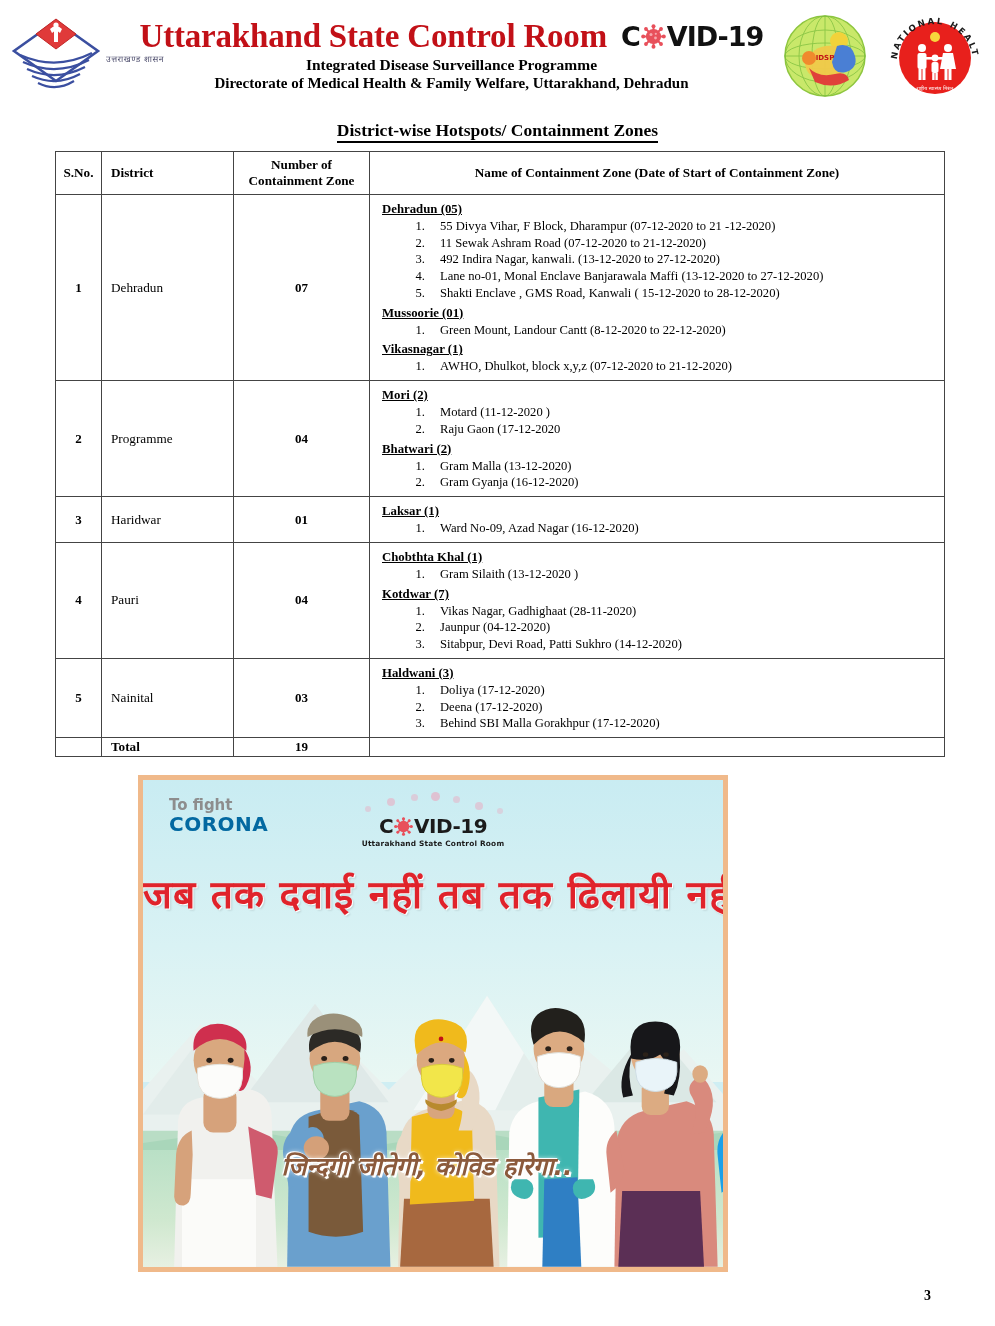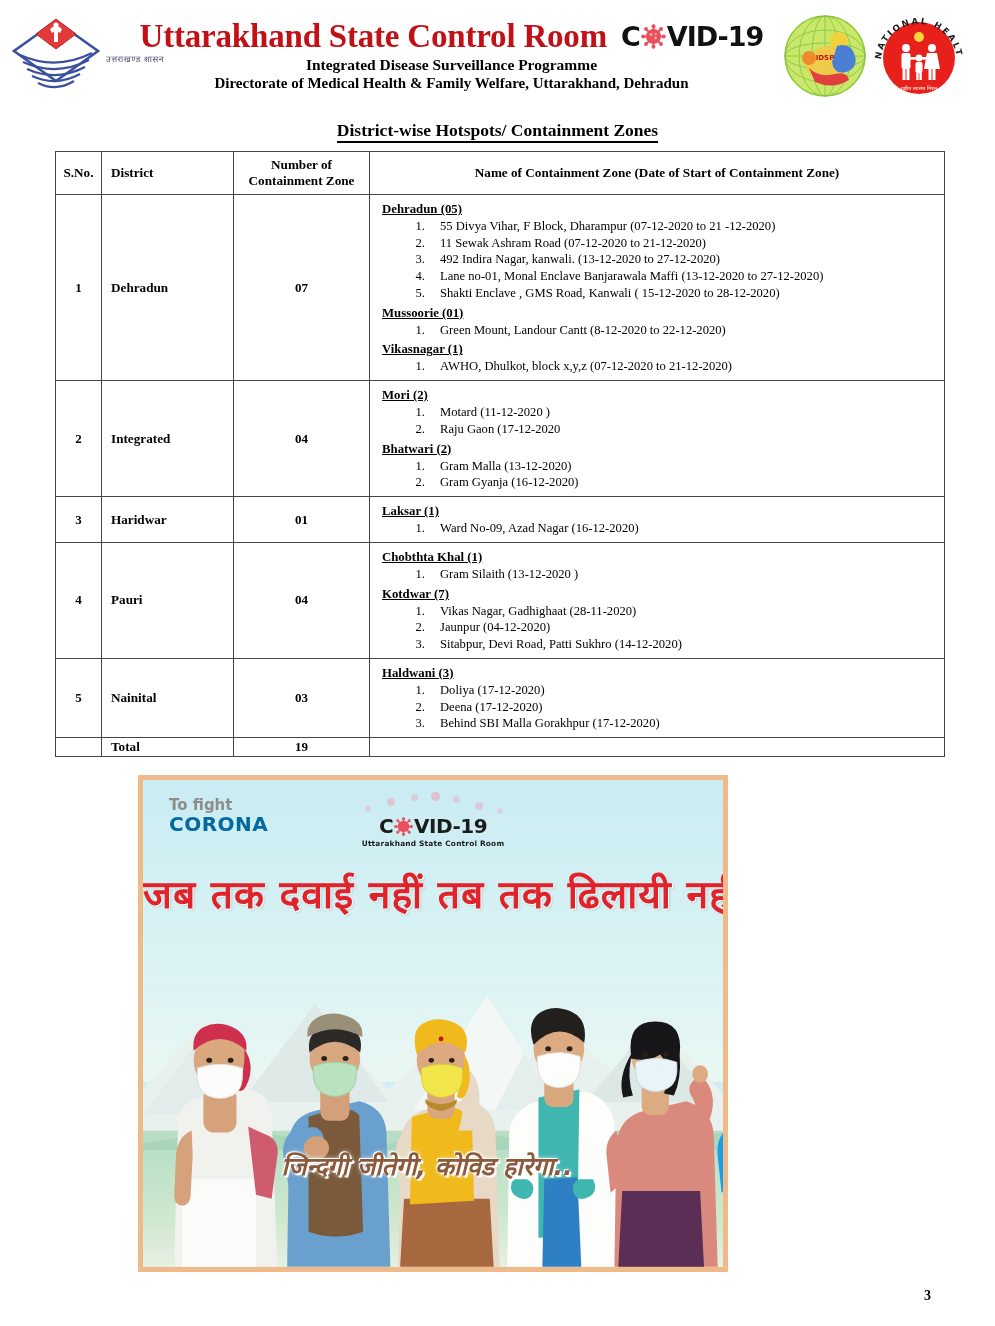--- a/index.html
+++ b/index.html
@@ -79,21 +79,21 @@
   .subtitle1 {
     font-size: 15.5px; font-weight: bold;
     line-height: 1.25; white-space: nowrap;
   }
   .subtitle2 {
     font-size: 15px; font-weight: bold;
     line-height: 1.25; white-space: nowrap;
   }
   .header-logos {
     flex: 0 0 210px;
-    display: flex; align-items: center; justify-content: flex-start;
+    display: flex; align-items: center; justify-content: space-between;
     gap: 0; height: 104px;
     padding-right: 6px;
   }
   .idsp-logo { width: 92px; height: 92px; position: relative; }
   .nhm-logo { width: 96px; height: 96px; position: relative; }
 
   
   .section-title {
     text-align: center;
     font-size: 17.5px;
@@ -126,21 +126,21 @@
   }
   th.c-sno   { width: 46px; }
   th.c-dist  { width: 132px; text-align: left !important; padding-left: 9px !important; }
   th.c-num   { width: 136px; }
   th.c-name  { width: 575px; }
 
   td.sno {
     text-align: center; font-size: 13px; font-weight: bold;
   }
   td.dist {
-    font-size: 13.2px; font-weight: bold; padding-left: 9px;
+    font-size: 13.2px; font-weight: normal; padding-left: 9px;
   }
   td.num {
     text-align: center; font-size: 13px; font-weight: bold;
   }
   td.zones-cell {
     padding: 3px 0 5px 12px;
     vertical-align: top;
     font-size: 12.6px;
     line-height: 1.33;
   }
@@ -400,21 +400,21 @@
               <li>Green Mount, Landour Cantt (8-12-2020 to 22-12-2020)</li>
             </ol>
             <div class="grp-head">Vikasnagar (1)</div>
             <ol class="zlist">
               <li> AWHO, Dhulkot, block x,y,z (07-12-2020 to 21-12-2020)</li>
             </ol>
           </td>
         </tr>
         <tr>
           <td class="sno">2</td>
-          <td class="dist">Integrated</td>
+          <td class="dist">Programme</td>
           <td class="num">04</td>
           <td class="zones-cell">
             <div class="grp-head">Mori (2)</div>
             <ol class="zlist">
               <li>Motard (11-12-2020 )</li>
               <li>Raju Gaon (17-12-2020</li>
             </ol>
             <div class="grp-head">Bhatwari (2)</div>
             <ol class="zlist">
               <li>Gram Malla (13-12-2020)</li>

